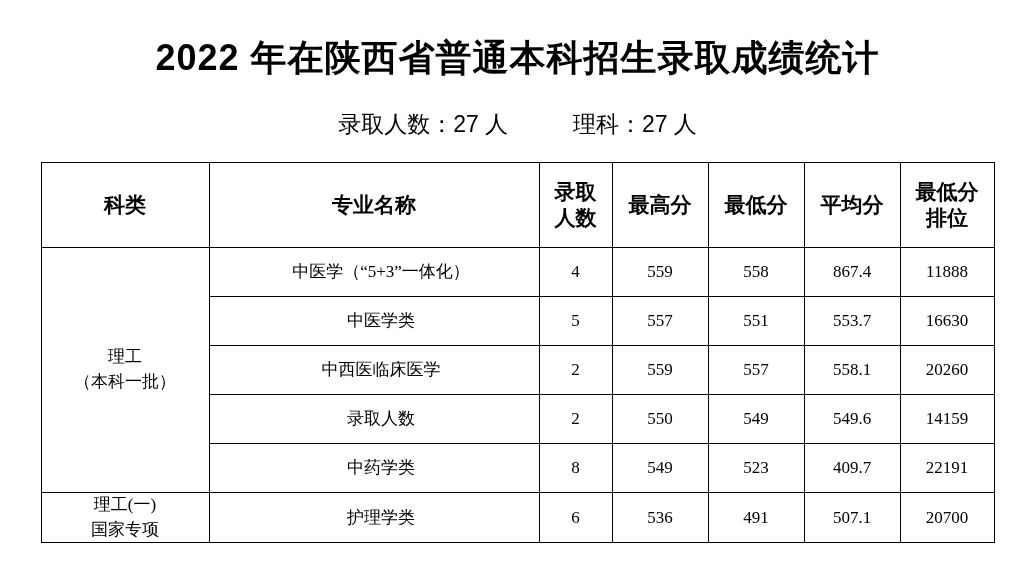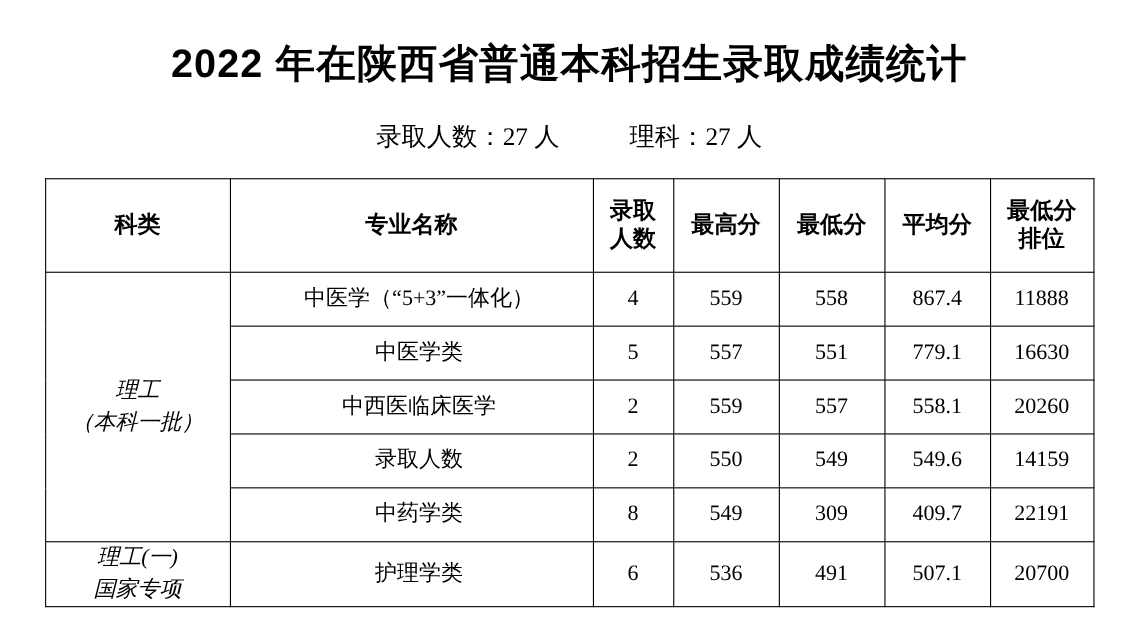--- a/index.html
+++ b/index.html
@@ -26,39 +26,39 @@
     font-weight: bold;
     letter-spacing: 1px;
     margin: 0;
     padding-top: 34px;
     font-family: "Liberation Sans", "DejaVu Sans", sans-serif;
   }
   .subtitle-row {
     text-align: center;
     margin-top: 26px;
     font-size: 23px;
-    font-family: Liberation Serif, serif;
+    font-family: Liberation Sans, sans-serif;
   }
   .subtitle-row .seg {
     display: inline-block;
   }
   .subtitle-row .gap {
     display: inline-block;
     width: 52px;
   }
   table.score-table {
     border-collapse: collapse;
     margin: 22px auto 16px auto;
     width: 953px;
     table-layout: fixed;
   }
   table.score-table th,
   table.score-table td {
     border: 1px solid #000000;
-    font-size: 20px;
+    font-size: 17px;
     font-weight: normal;
     text-align: center;
     vertical-align: middle;
     padding: 0;
     line-height: 1.28;
     font-family: "Liberation Serif", "DejaVu Serif", serif;
   }
   table.score-table thead th {
     font-weight: bold;
     height: 84px;
@@ -75,21 +75,20 @@
   .col-min   { width: 96px; }
   .col-avg   { width: 96px; }
   .col-rank  { width: 94px; }
 
   .cell-major {
     text-align: left;
     padding-left: 14px !important;
   }
   .cell-kelei {
     font-weight: normal;
-    font-style: italic;
   }
   .kelei-lines {
     display: block;
     line-height: 1.45;
   }
   .hdr-two-lines {
     display: block;
     line-height: 1.25;
   }
 </style>
@@ -146,21 +145,21 @@
         <td>558</td>
         <td>867.4</td>
         <td>11888</td>
       </tr>
 
       <tr>
         <td class="cell-major">中医学类</td>
         <td>5</td>
         <td>557</td>
         <td>551</td>
-        <td>779.1</td>
+        <td>553.7</td>
         <td>16630</td>
       </tr>
 
       <tr>
         <td class="cell-major">中西医临床医学</td>
         <td>2</td>
         <td>559</td>
         <td>557</td>
         <td>558.1</td>
         <td>20260</td>
@@ -172,21 +171,21 @@
         <td>550</td>
         <td>549</td>
         <td>549.6</td>
         <td>14159</td>
       </tr>
 
       <tr>
         <td class="cell-major">中药学类</td>
         <td>8</td>
         <td>549</td>
-        <td>309</td>
+        <td>523</td>
         <td>409.7</td>
         <td>22191</td>
       </tr>
 
       <tr>
         <td class="cell-kelei">
           <span class="kelei-lines">理工(一)</span>
           <span class="kelei-lines">国家专项</span>
         </td>
         <td class="cell-major">护理学类</td>

